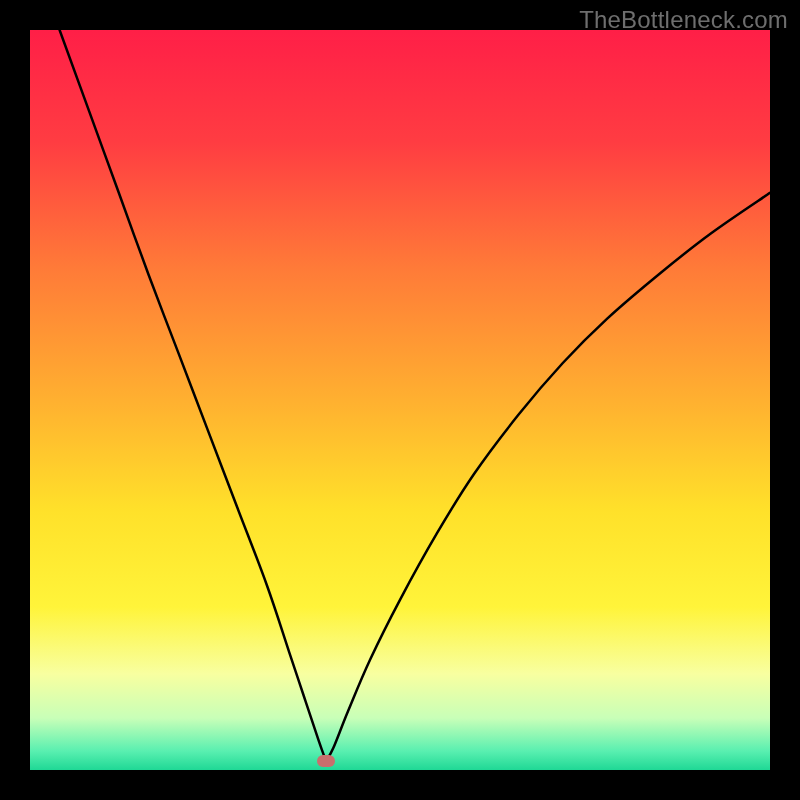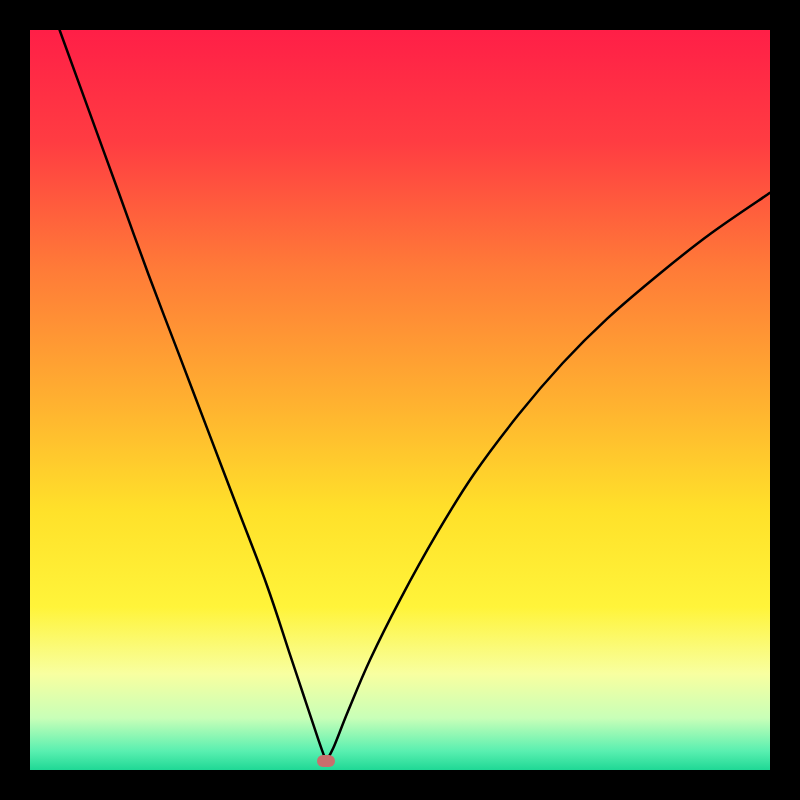--- a/index.html
+++ b/index.html
@@ -82,13 +82,14 @@
       <rect x="0" y="0" width="100" height="100" fill="url(#bg)"></rect>
     </svg>
 
     <svg class="curve" viewBox="0 0 100 100" preserveAspectRatio="none">
       <path id="curve-path" fill="none" stroke-width="0.45" stroke-linecap="round" vector-effect="non-scaling-stroke" style="stroke-width:2.5px" d="M 4 0 C 4.72 1.98, 6.5600000000000005 7.04, 8 11 C 9.44 14.96, 10.56 18.04, 12 22 C 13.44 25.96, 14.56 29.13, 16 33 C 17.44 36.870000000000005, 18.56 39.720000000000006, 20 43.50000000000001 C 21.44 47.28000000000001, 22.56 50.22, 24 54 C 25.44 57.78, 26.560000000000002 60.72, 28.000000000000004 64.5 C 29.440000000000005 68.28, 30.740000000000002 71.49, 32 75 C 33.26 78.51, 34.1 81.3, 35 84 C 35.9 86.7, 36.28 87.84, 37 90 C 37.72 92.16, 38.46 94.416, 39 96 C 39.54 97.584, 39.82 98.29599999999999, 40 98.8 L 40 98.8 C 40.18 98.476, 40.46 98.224, 41 97 C 41.54 95.776, 42.1 94.16, 43 92 C 43.9 89.84, 44.74 87.7, 46 85 C 47.26 82.3, 48.379999999999995 80.06, 50 77 C 51.620000000000005 73.94, 53.20000000000001 71.06, 55.00000000000001 68 C 56.800000000000004 64.94, 58.02 62.88, 60 60 C 61.98 57.12, 63.84 54.7, 66 52 C 68.16 49.3, 69.84 47.33999999999999, 72 44.99999999999999 C 74.16 42.66, 75.66 41.16, 78 39 C 80.34 36.84, 82.48 35.07, 85 33 C 87.52 30.93, 89.3 29.48, 92 27.5 C 94.7 25.52, 98.56 22.99, 100 22" stroke="#000000"></path>
     </svg>
 
     <div class="minmarker" id="minmarker" style="left: 40%; top: 98.8%; background: rgb(201, 111, 109);"></div>
   </div>
 
+  <div class="watermark">TheBottleneck.com</div>
 </div>
 
 </body></html>

